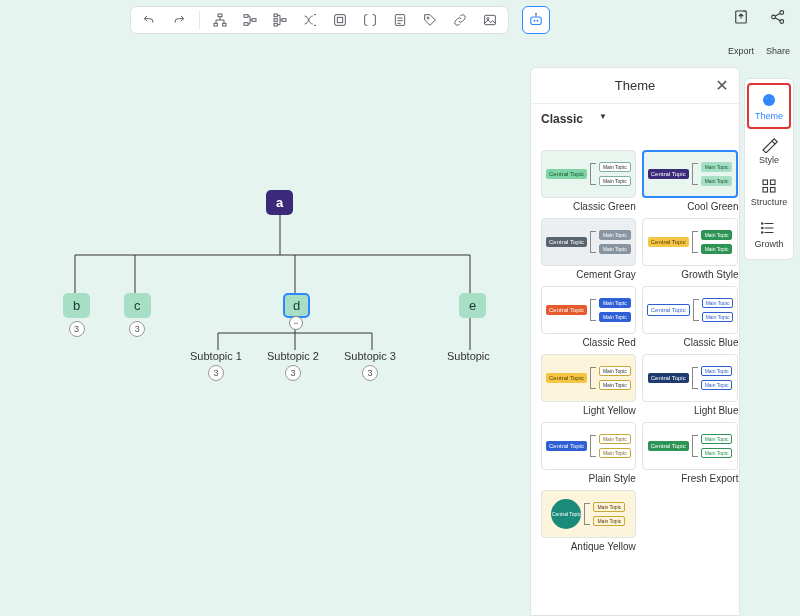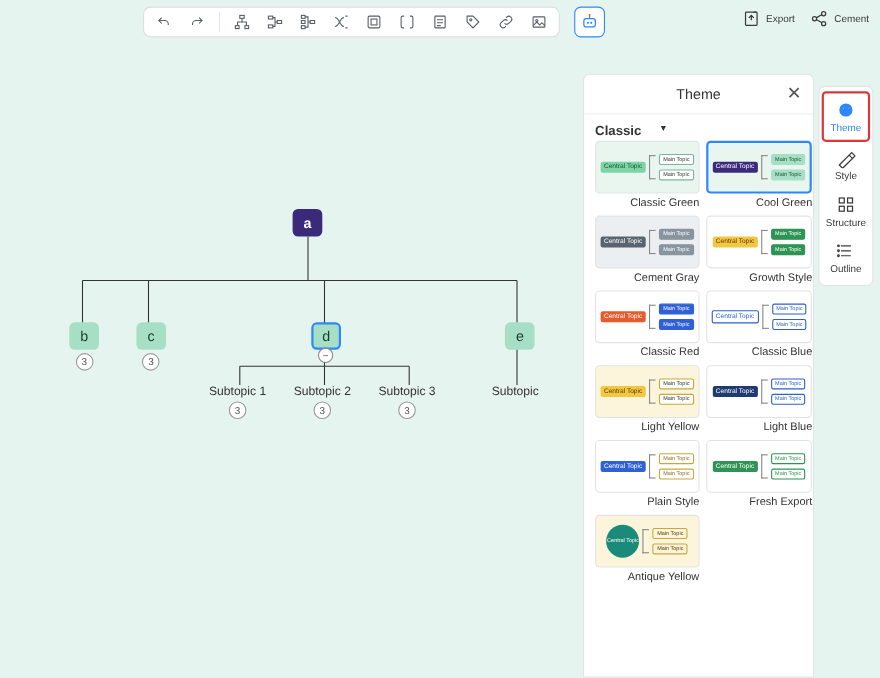--- a/index.html
+++ b/index.html
@@ -10,42 +10,42 @@
   .tb-btn{width:20px;height:20px;display:flex;align-items:center;justify-content:center;color:#5a5f66;cursor:pointer}
   .tb-btn svg{width:16px;height:16px;stroke:#5a5f66;fill:none;stroke-width:1.5}
   .tb-sep{width:1px;height:18px;background:#e2e4e8}
 
   
   .ai-btn{position:absolute;left:522px;top:6px;width:28px;height:28px;border:1.5px solid #2d88ff;border-radius:6px;background:#fff;display:flex;align-items:center;justify-content:center;cursor:pointer}
   .ai-btn svg{width:18px;height:18px}
 
   
   .corner{position:absolute;right:10px;top:6px;display:flex;gap:12px}
-  .corner-item{display:flex;flex-direction:row;align-items:center;gap:2px;cursor:pointer}
+  .corner-item{display:flex;flex-direction:column;align-items:center;gap:18px;cursor:pointer}
   .corner-item .ico{width:22px;height:22px;display:flex;align-items:center;justify-content:center}
   .corner-item .ico svg{width:18px;height:18px;stroke:#3a3a3a;fill:none;stroke-width:1.5}
   .corner-item .lbl{font-size:9px;color:#3a3a3a}
 
   
   .side{position:absolute;right:6px;top:78px;width:50px;background:#fff;border:1px solid #e1e3e7;border-radius:6px;padding:4px 0;display:flex;flex-direction:column;align-items:center}
   .side-item{width:44px;display:flex;flex-direction:column;align-items:center;gap:2px;padding:6px 0;cursor:pointer;border-radius:4px}
   .side-item.active{border:2px solid #e03535}
   .side-item .ico{width:20px;height:18px;display:flex;align-items:center;justify-content:center}
   .side-item .ico svg{width:18px;height:18px;stroke:#3a3a3a;fill:none;stroke-width:1.5}
   .side-item.active .ico svg{stroke:#2d88ff;fill:#2d88ff}
   .side-item .lbl{font-size:9px;color:#3a3a3a}
   .side-item.active .lbl{color:#2d88ff}
 
   
   .panel{position:absolute;right:60px;top:67px;width:210px;bottom:0;background:#fff;border:1px solid #e1e3e7;border-radius:6px 6px 0 0;display:flex;flex-direction:column}
   .panel-head{display:flex;align-items:center;justify-content:center;position:relative;height:36px;border-bottom:1px solid #eceef1}
   .panel-head .title{font-size:13px;color:#333;font-weight:500}
   .panel-head .close{position:absolute;right:8px;top:8px;width:18px;height:18px;cursor:pointer;display:flex;align-items:center;justify-content:center;font-size:16px;color:#555}
   .panel-body{flex:1;overflow-y:auto;padding:8px 10px}
-  .cat{display:flex;align-items:flex-start;gap:16px;font-size:12px;color:#333;font-weight:600;cursor:pointer;margin-bottom:2px}
+  .cat{display:flex;align-items:flex-start;gap:16px;font-size:12px;color:#333;font-weight:600;cursor:pointer;margin-bottom:24px}
   .cat-arrow{font-size:8px}
   .grid{display:grid;grid-template-columns:1fr 1fr;gap:6px}
   .card{display:flex;flex-direction:column;cursor:pointer}
   .thumb{height:48px;border:1px solid #e1e3e7;border-radius:4px;display:flex;align-items:center;justify-content:center;padding:4px;gap:3px}
   .card.selected .thumb{border:2px solid #2d88ff}
   .thumb.bg-green{background:#e9f6f0}
   .thumb.bg-gray{background:#eceff2}
   .thumb.bg-yellow{background:#fdf4dc}
   .thumb.bg-plain{background:#fff}
   .ct{font-size:6px;padding:2px 3px;border-radius:2px;white-space:nowrap}
@@ -174,21 +174,21 @@
   </div>
   <div class="corner-item">
     <div class="ico">
         <svg viewBox="0 0 24 24">
           <circle cx="6" cy="12" r="2.5"></circle>
           <circle cx="17" cy="6" r="2.5"></circle>
           <circle cx="17" cy="18" r="2.5"></circle>
           <path d="M8 11l7-4M8 13l7 4"></path>
         </svg>
       </div>
-    <div class="lbl">Cement</div>
+    <div class="lbl">Share</div>
   </div>
 </div>
 
 <div class="side">
   <div class="side-item active">
     <div class="ico">
         <svg viewBox="0 0 24 24">
           <circle cx="12" cy="12" r="8" fill="#2d88ff" stroke="none"></circle>
           <circle cx="9" cy="10" r="1.3" fill="#fff"></circle>
           <circle cx="15" cy="10" r="1.3" fill="#f3c744"></circle>
@@ -219,21 +219,21 @@
   </div>
   <div class="side-item">
     <div class="ico">
         <svg viewBox="0 0 24 24">
           <path d="M6 6h12M6 12h12M6 18h12"></path>
           <circle cx="3" cy="6" r="1"></circle>
           <circle cx="3" cy="12" r="1"></circle>
           <circle cx="3" cy="18" r="1"></circle>
         </svg>
       </div>
-    <div class="lbl">Outline</div>
+    <div class="lbl">Growth</div>
   </div>
 </div>
 
 <div class="panel">
   <div class="panel-head">
     <div class="title">Theme</div>
     <div class="close">✕</div>
   </div>
   <div class="panel-body">
     <div class="cat">

